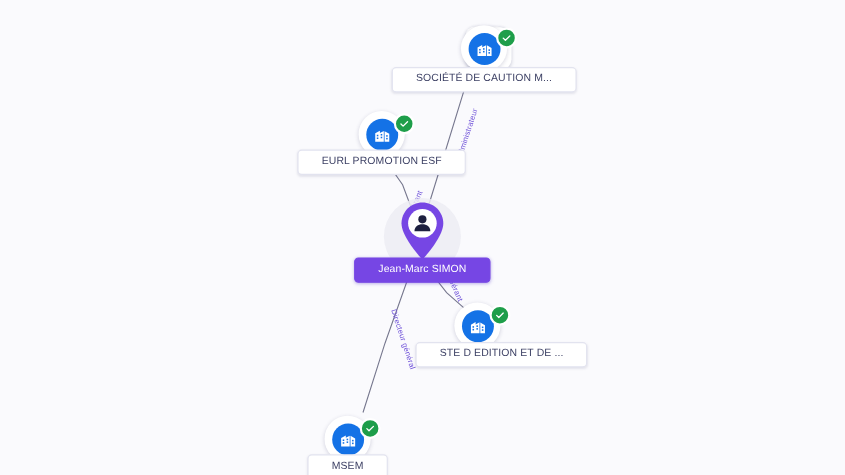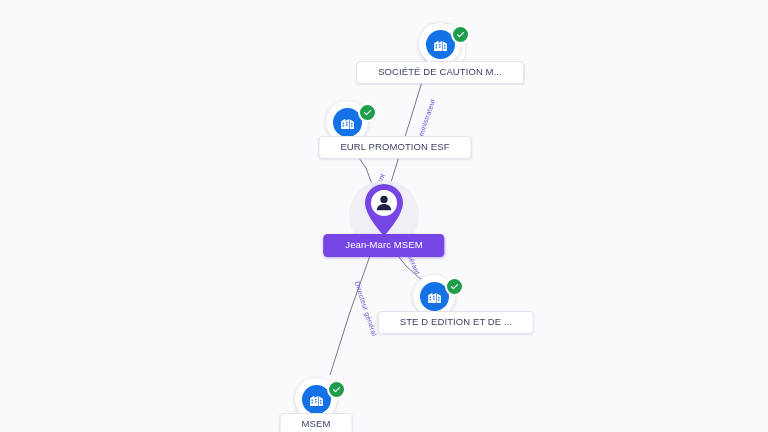--- a/index.html
+++ b/index.html
@@ -206,21 +206,21 @@
               <rect x="17" y="16" width="2" height="2" fill="#1472e6"></rect>
             </svg>
           </div>
         </div>
         <div class="verified-badge" style="background:#1e9e4a">
           <svg width="9" height="9" viewBox="0 0 24 24" aria-hidden="true">
             <path d="M4 12.5l5.2 5.2L20 7" fill="none" stroke="#ffffff" stroke-width="3.2" stroke-linecap="round" stroke-linejoin="round"></path>
           </svg>
         </div>
       </div>
-      <div class="node-label company" style="left: 347px; top: 136px; color: rgb(59, 63, 99); margin-left: 48px;">EURL PROMOTION ESF</div>
+      <div class="node-label company" style="left: 347px; top: 136px; color: rgb(59, 63, 99);">EURL PROMOTION ESF</div>
       <div class="node" style="left: 434px; top: 296px;">
         <div class="company-marker">
           <div class="disc" style="background:#1472e6">
             <svg width="17" height="17" viewBox="0 0 24 24" aria-hidden="true">
               <path fill="#ffffff" d="M3 21V10.2l6-3.4v3.1l5-2.8V21H3z"></path>
               <path fill="#ffffff" d="M15 21V7.4l6 3.4V21h-6z"></path>
               <rect x="5" y="12" width="2" height="2" fill="#1472e6"></rect>
               <rect x="5" y="15.5" width="2" height="2" fill="#1472e6"></rect>
               <rect x="10" y="11" width="2" height="2" fill="#1472e6"></rect>
               <rect x="10" y="14.5" width="2" height="2" fill="#1472e6"></rect>
@@ -260,16 +260,16 @@
       <div class="node-label company" style="left: 316px; top: 413px; color: rgb(59, 63, 99);">MSEM</div>
       <div class="node" style="left: 384px; top: 213px;">
         <div class="person-halo"></div>
         <div class="person-marker"><svg width="44" height="54" viewBox="0 0 44 54" aria-hidden="true">
             <path d="M22 1C11.5 1 3 9.5 3 20c0 13 19 33 19 33s19-20 19-33C41 9.5 32.5 1 22 1z" fill="#7646e4"></path>
             <circle cx="22" cy="20" r="13" fill="#ffffff"></circle>
             <circle cx="22" cy="16.4" r="3.7" fill="#1d2040"></circle>
             <path d="M14.8 27.2c0-4 3.2-6.3 7.2-6.3s7.2 2.3 7.2 6.3H14.8z" fill="#1d2040"></path>
           </svg></div>
       </div>
-      <div class="node-label person" style="left: 384px; top: 234px; background: rgb(118, 70, 228); border-color: rgb(118, 70, 228);">Jean-Marc MSEM</div>
+      <div class="node-label person" style="left: 384px; top: 234px; background: rgb(118, 70, 228); border-color: rgb(118, 70, 228);">Jean-Marc SIMON</div>
     </div>
 
 </div>
 
 </body></html>

